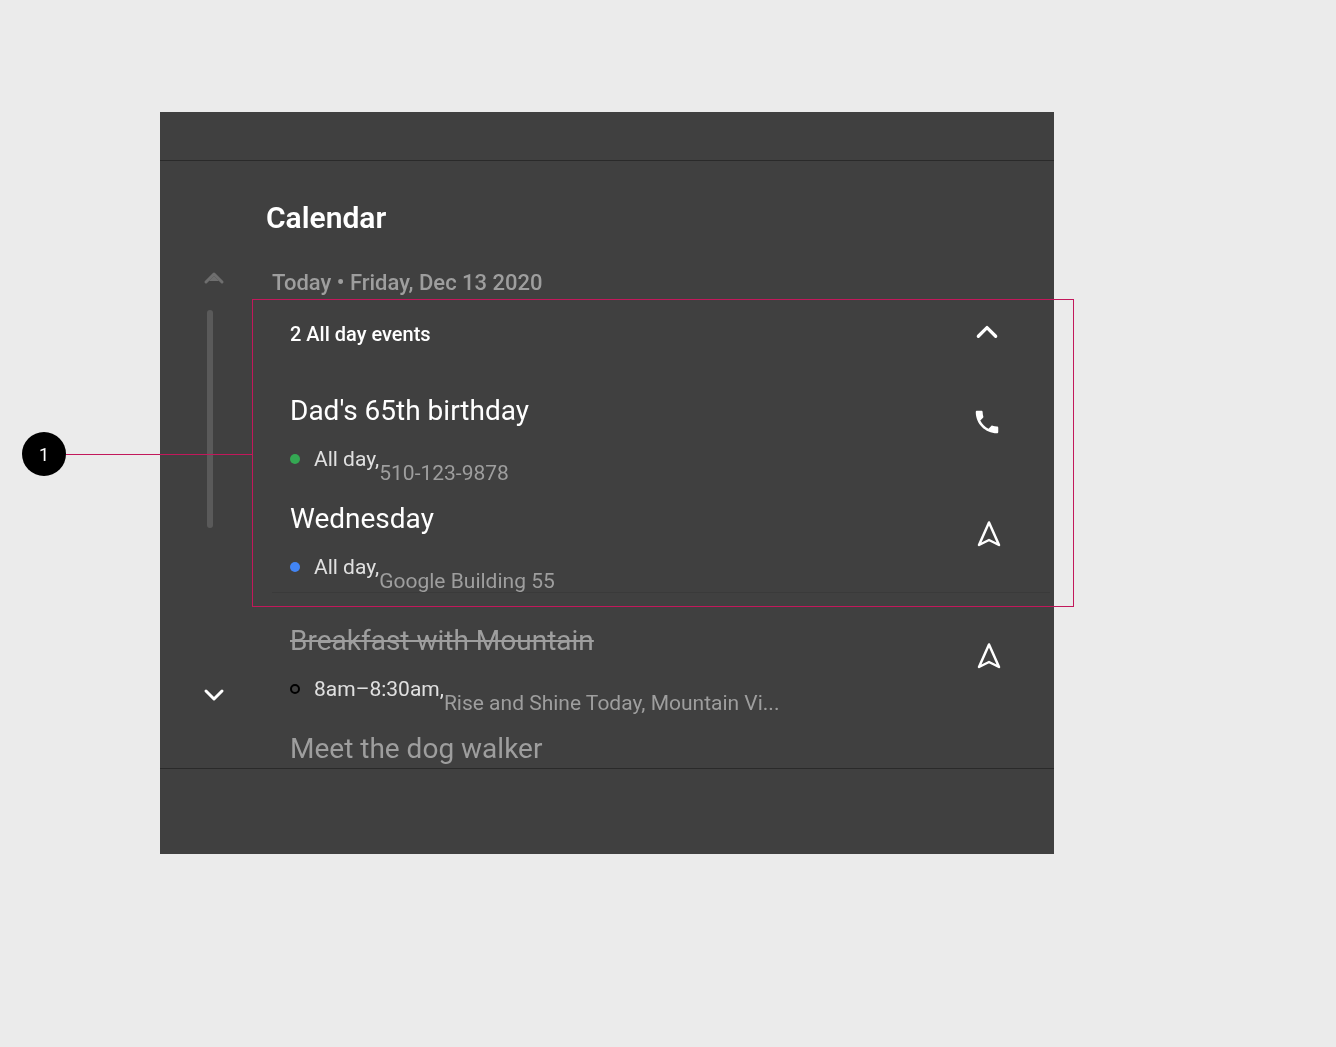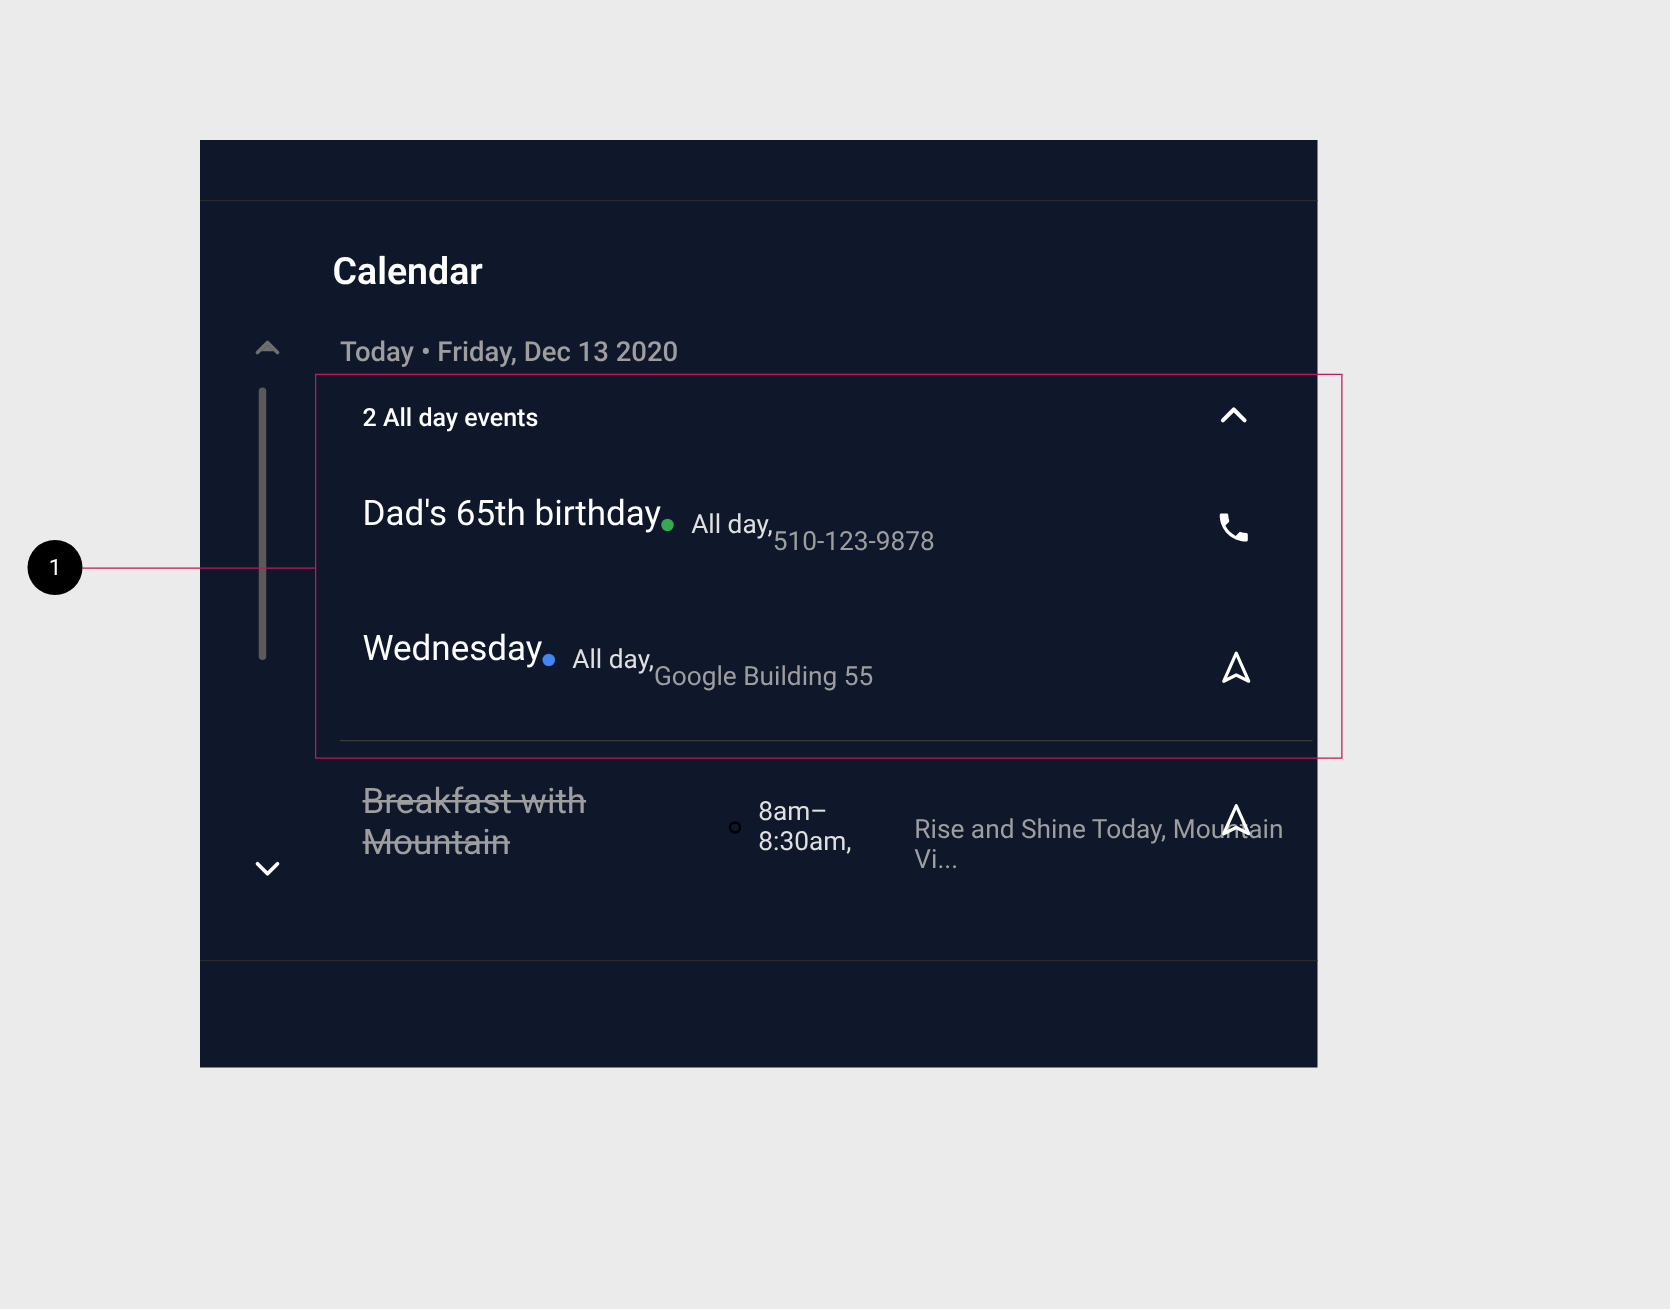--- a/index.html
+++ b/index.html
@@ -15,21 +15,21 @@
       font-family: -apple-system, BlinkMacSystemFont, 'Segoe UI', Roboto, Arial, sans-serif;
       position: relative;
     }
     
     .device-frame {
       position: absolute;
       left: 160px;
       top: 112px;
       width: 894px;
       height: 742px;
-      background: #0f172a;
+      background: #404040;
     }
     
     .top-divider {
       position: absolute;
       top: 48px;
       left: 0;
       right: 0;
       height: 1px;
       background: #2a2a2a;
     }
@@ -109,21 +109,21 @@
       top: 208px;
       width: 26px;
       height: 26px;
       color: #fff;
     }
     
     .event-row {
       position: absolute;
       left: 130px;
       display: flex;
-      flex-direction: row;
+      flex-direction: column;
     }
     
     .event-1 { top: 282px; }
     .event-2 { top: 390px; }
     .event-3 { top: 512px; }
     .event-4 { top: 620px; }
     
     .event-title {
       color: #fff;
       font-size: 28px;
@@ -315,16 +315,19 @@
       <span class="event-time">8am–8:30am, </span>
       <span class="event-detail">Rise and Shine Today, Mountain Vi...</span>
     </div>
   </div>
   <div class="action-icon action-3">
     <svg viewBox="0 0 24 24" fill="none">
       <path d="M12 2 L20 20 L12 16 L4 20 Z" stroke="currentColor" stroke-width="2" stroke-linejoin="round"></path>
     </svg>
   </div>
 
+  <div class="event-row event-4">
+    <div class="event-title dim">Meet the dog walker</div>
+  </div>
 
   <div class="bottom-divider"></div>
 
 </div>
 
 </body></html>

